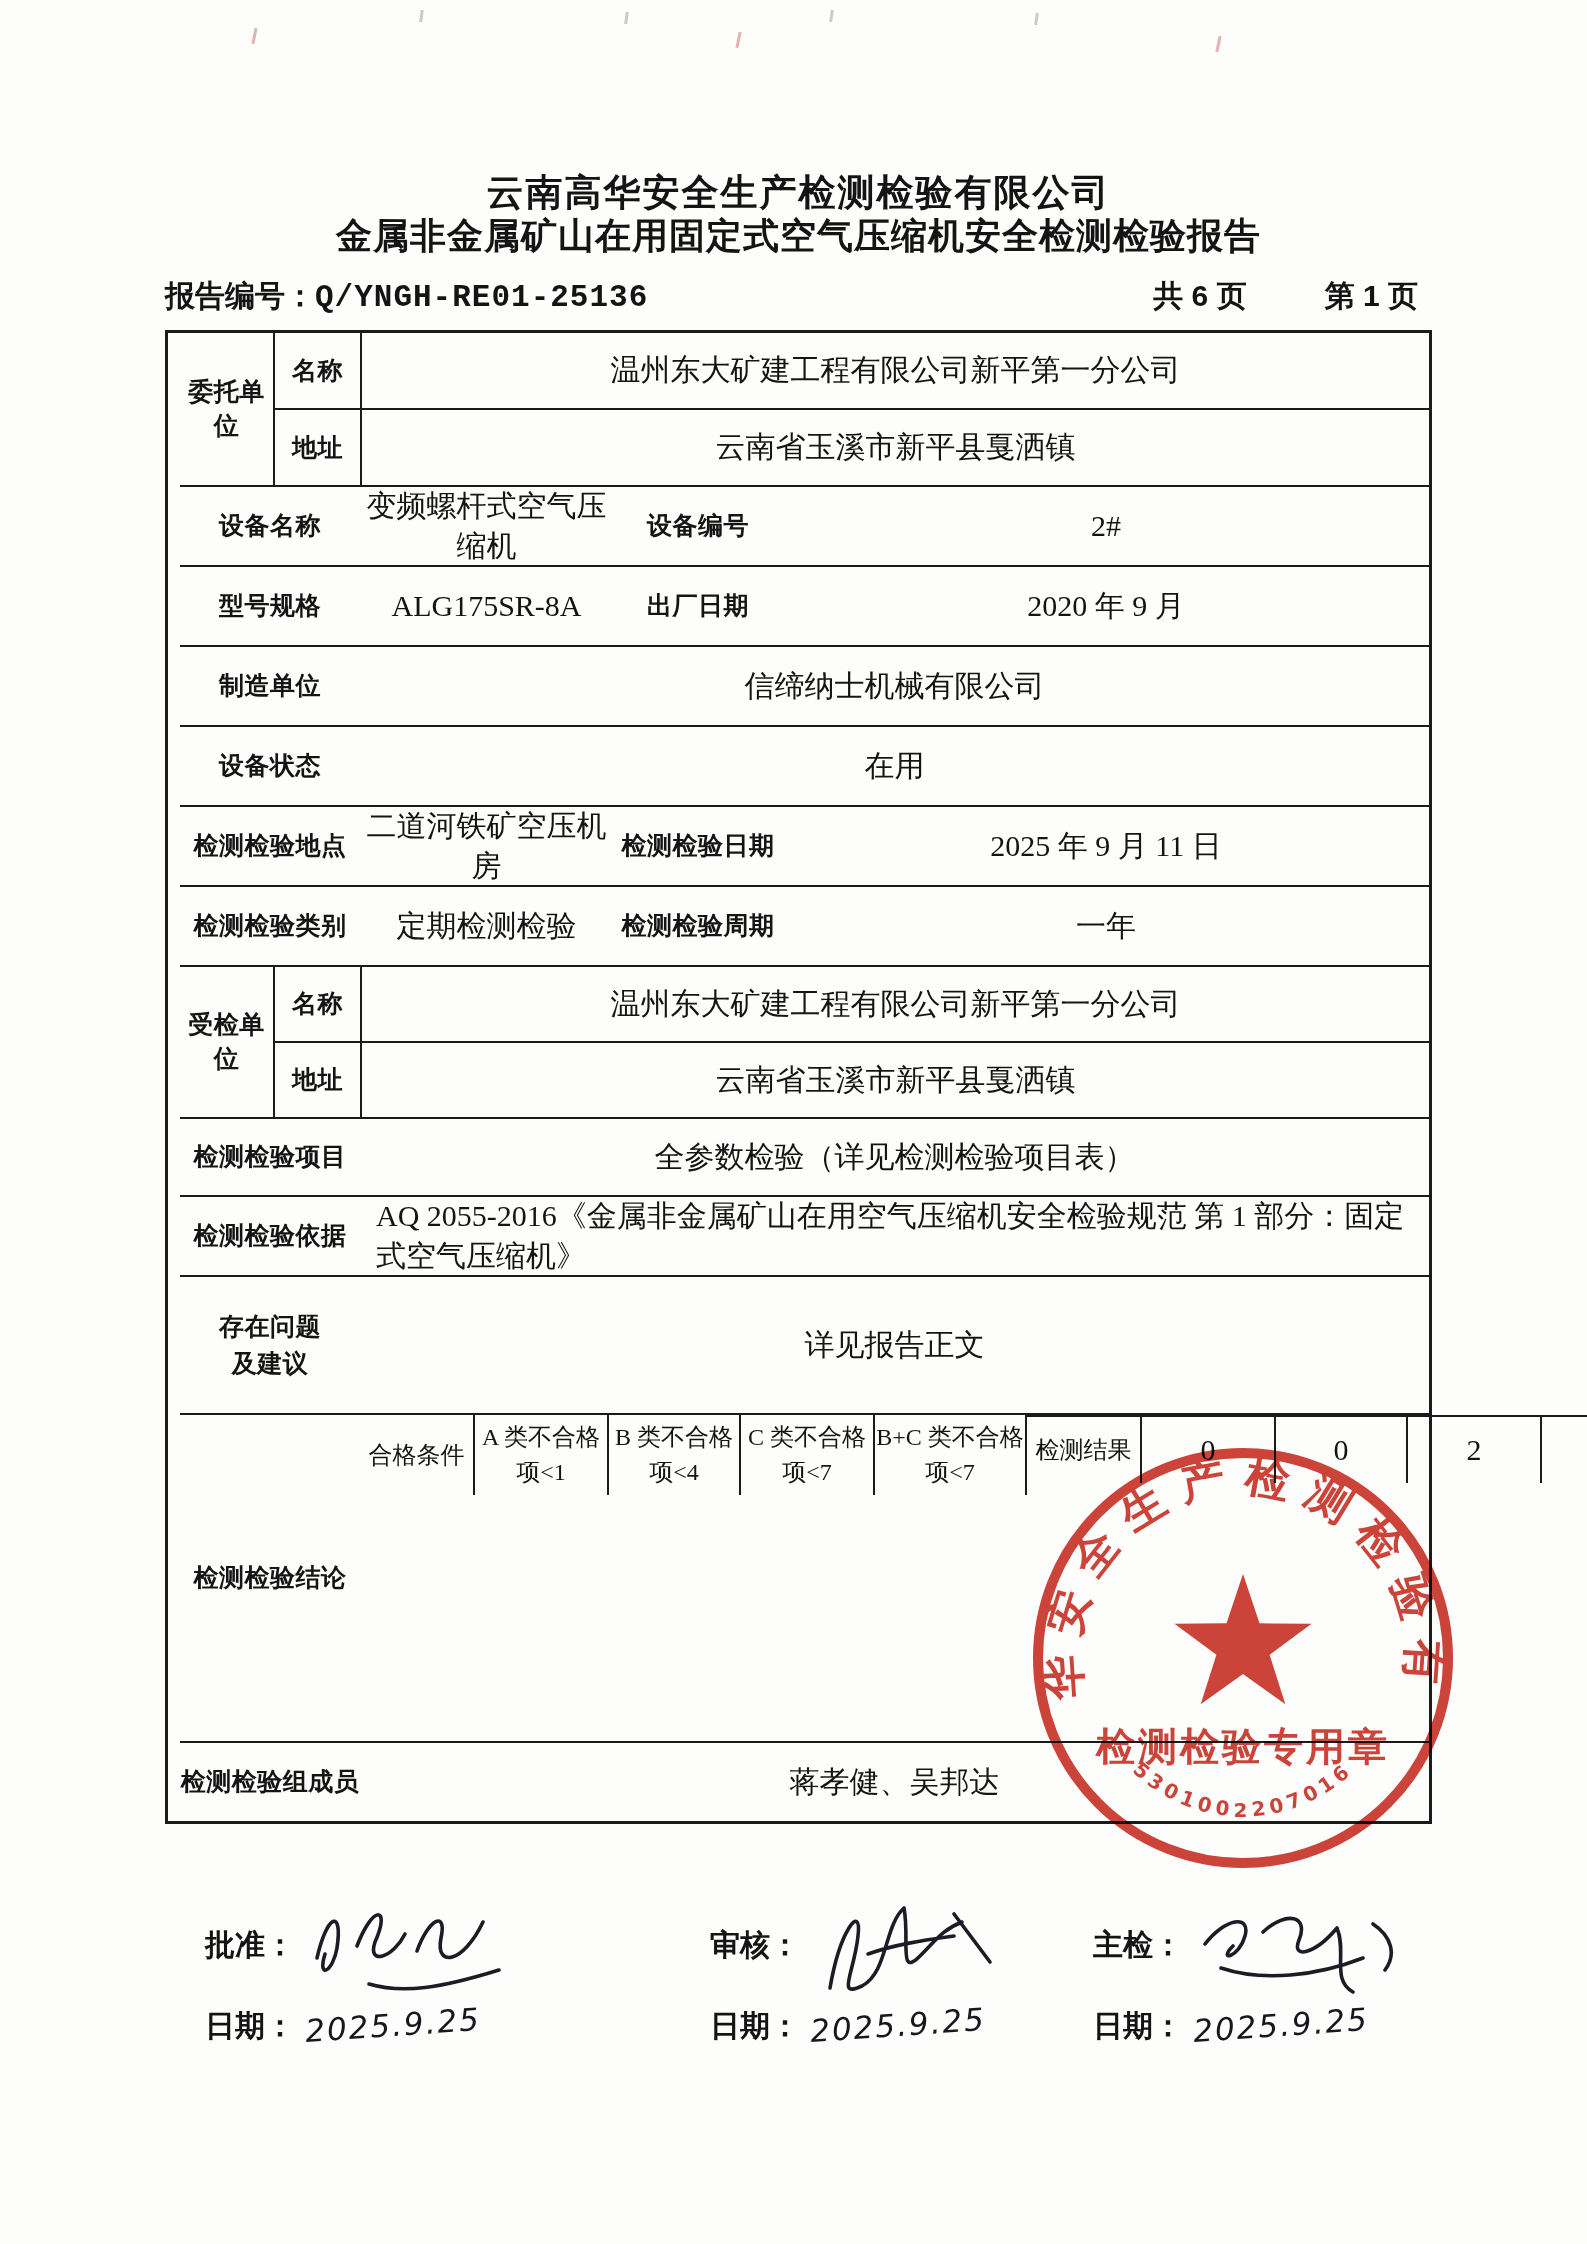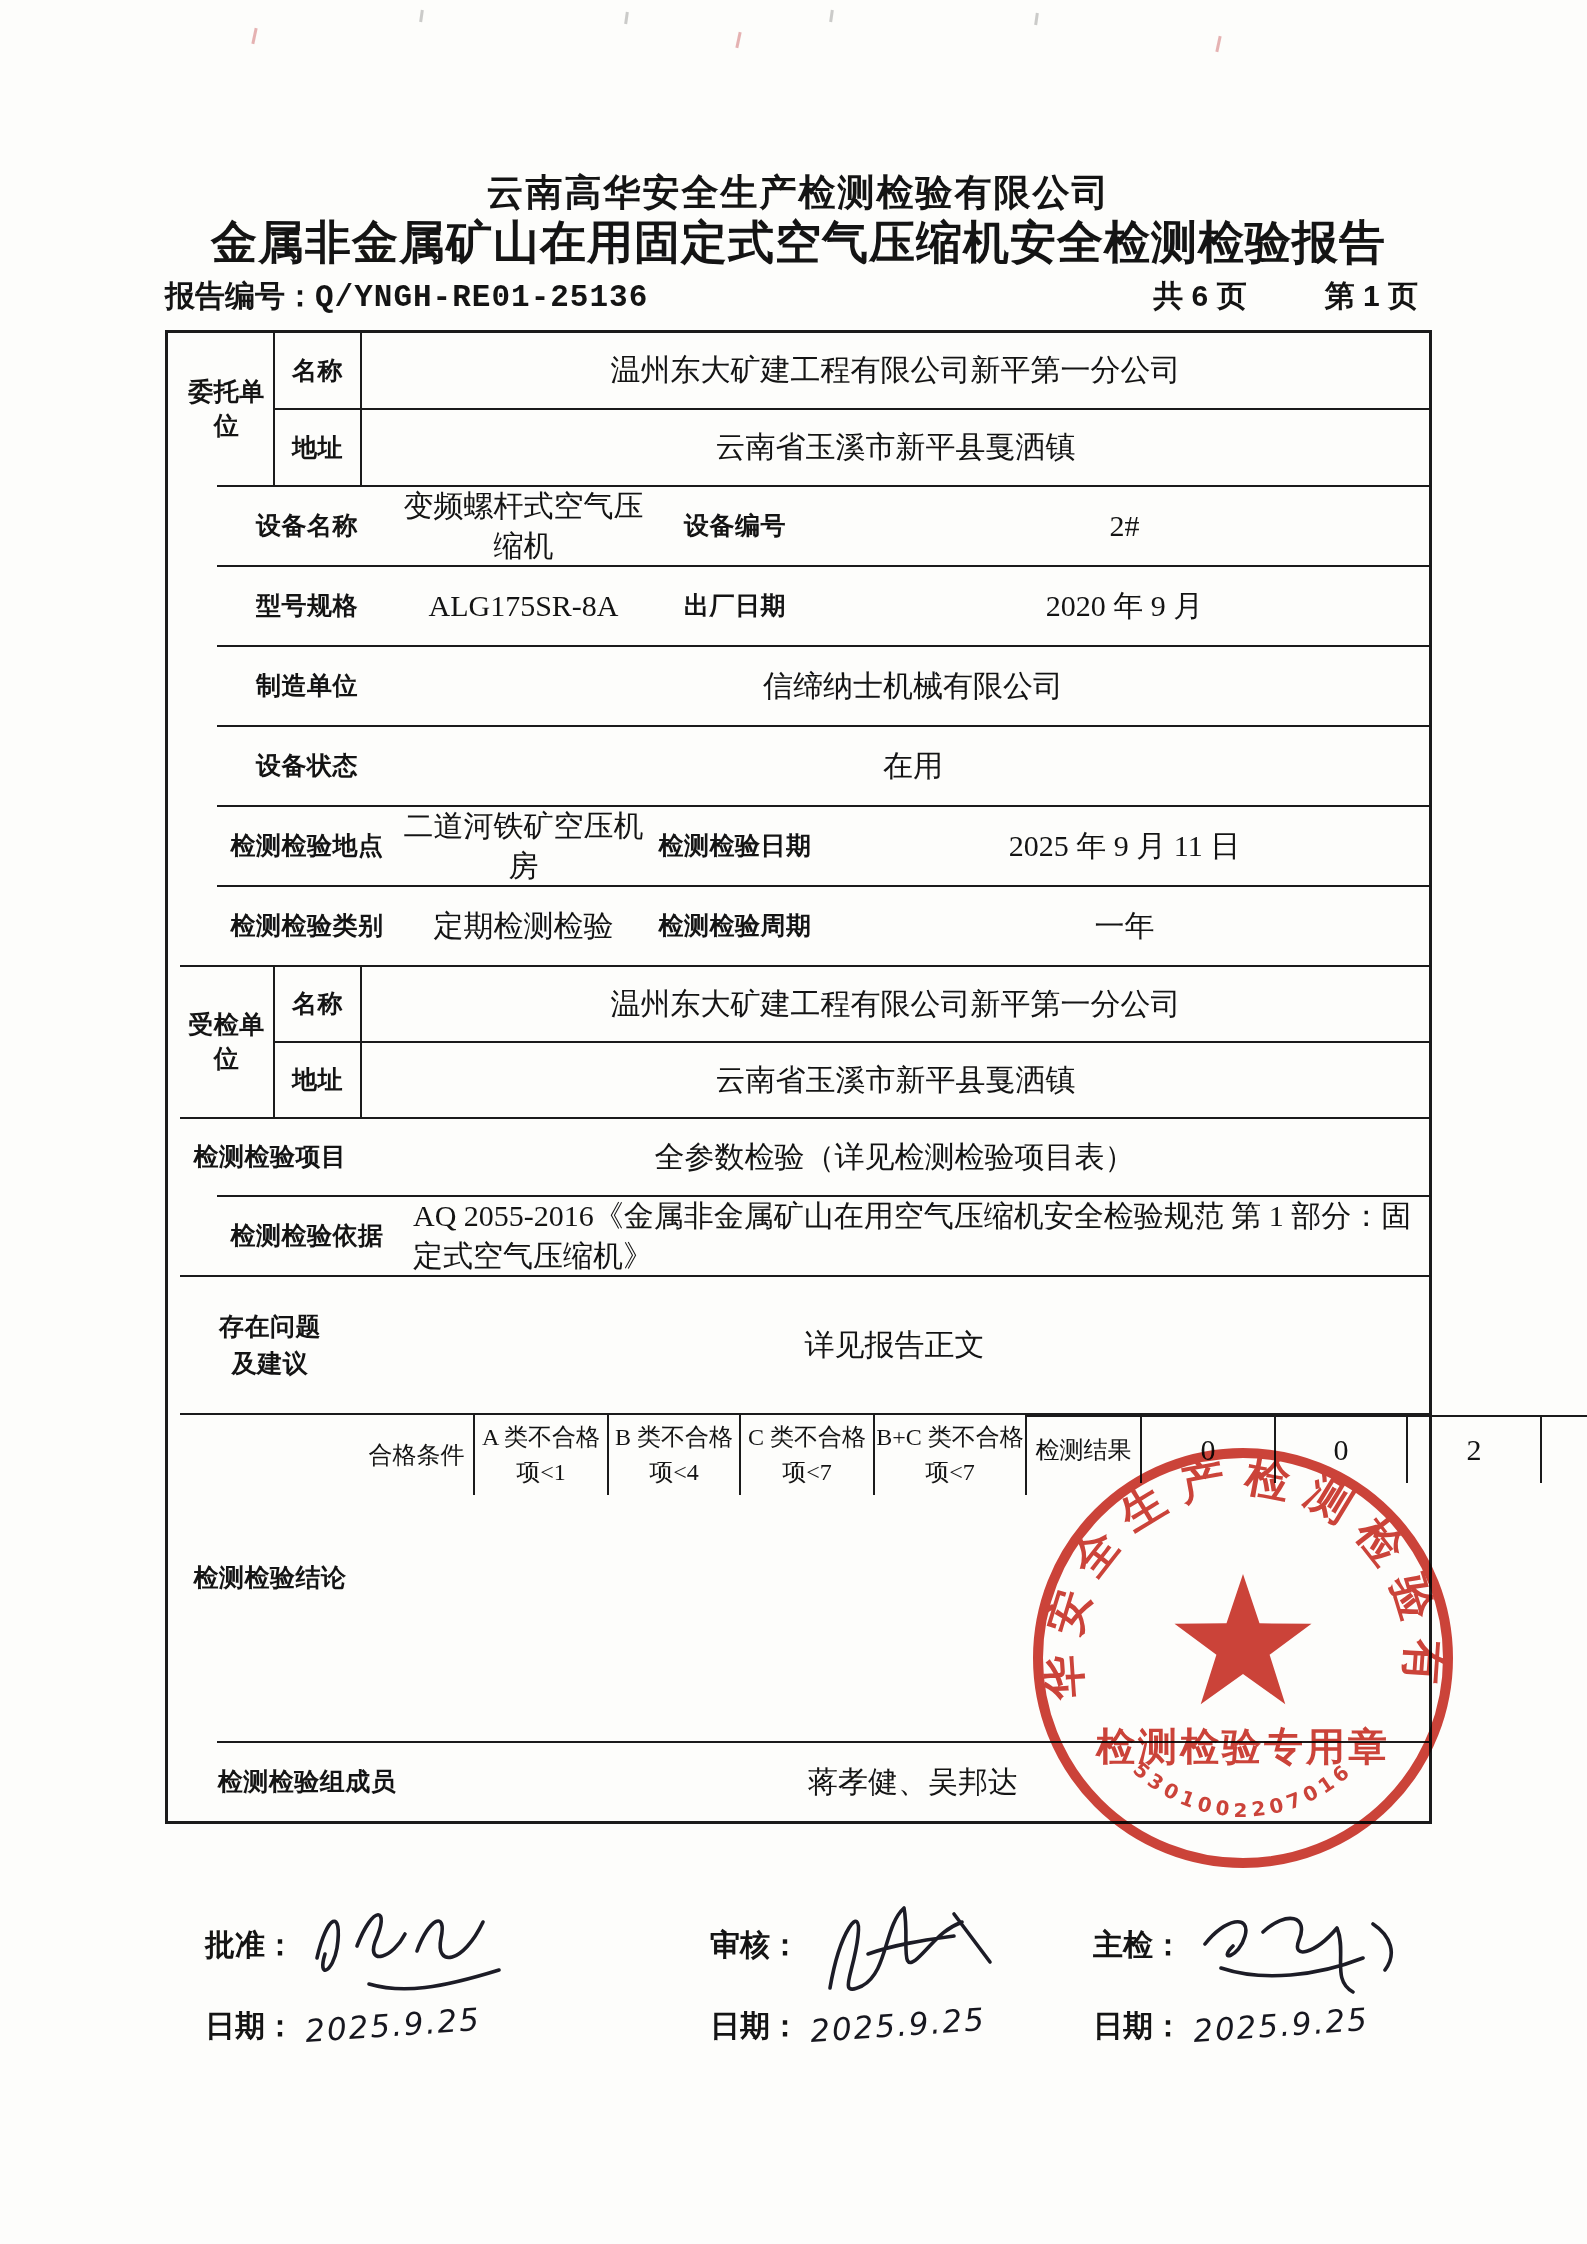--- a/index.html
+++ b/index.html
@@ -16,21 +16,21 @@
   
   .tick{position:absolute;width:3px;height:12px;background:#9a9a98;opacity:.5;transform:rotate(8deg);}
   .redtick{position:absolute;width:3px;height:16px;background:#d98a8a;opacity:.65;transform:rotate(12deg);}
 
   
   .t1{position:absolute;left:165px;top:168px;width:1267px;text-align:center;
       font-family:"Liberation Sans","DejaVu Sans",sans-serif;font-weight:bold;
       font-size:37px;letter-spacing:2px;}
   .t2{position:absolute;left:120px;top:212px;width:1357px;text-align:center;
       font-family:"Liberation Sans","DejaVu Sans",sans-serif;font-weight:bold;
-      font-size:46px;letter-spacing:1px;}
+      font-size:36px;letter-spacing:1px;}
   .repnorow{position:absolute;left:165px;top:276px;width:1267px;display:flex;
       align-items:flex-end;justify-content:space-between;}
   .repno-left{font-family:"Liberation Sans","DejaVu Sans",sans-serif;font-weight:bold;font-size:30px;}
   .repno-left .num{font-family:Liberation Mono, monospace;font-weight:bold;font-size:31px;letter-spacing:1px;}
   .pagenums{display:flex;gap:78px;margin-right:14px;
       font-family:"Liberation Sans","DejaVu Sans",sans-serif;font-weight:bold;font-size:30px;}
 
   
   .grid{position:absolute;left:165px;top:330px;width:1267px;
         border:3px solid #1b1b1b;box-sizing:border-box;background:transparent;padding-left:12px;}
@@ -43,21 +43,21 @@
   .lbl{font-family:"Liberation Sans","DejaVu Sans",sans-serif;font-weight:bold;
        font-size:25px;letter-spacing:.5px;}
   .val{font-size:30px;}
   .w93{width:93px;flex:none;}
   .w87{width:87px;flex:none;}
   .w180{width:180px;flex:none;}
   .w253{width:253px;flex:none;}
   .w170{width:170px;flex:none;}
   .flex1{flex:1;}
   .h152{height:152px;}
-  .h80{height:80px;margin-left:37px;}
+  .h80{height:80px;}
   .h78{height:78px;}
   .h138{height:138px;}
   .h328{height:328px;}
   .colgrp{flex:1;display:flex;flex-direction:column;}
   .subrow{display:flex;flex:1;box-sizing:border-box;}
   .subrow + .subrow{border-top:2px solid #1b1b1b;}
   .leftval{justify-content:flex-start;text-align:left;padding:6px 16px;}
   .twoline{flex-direction:column;line-height:1.5;}
 
   

